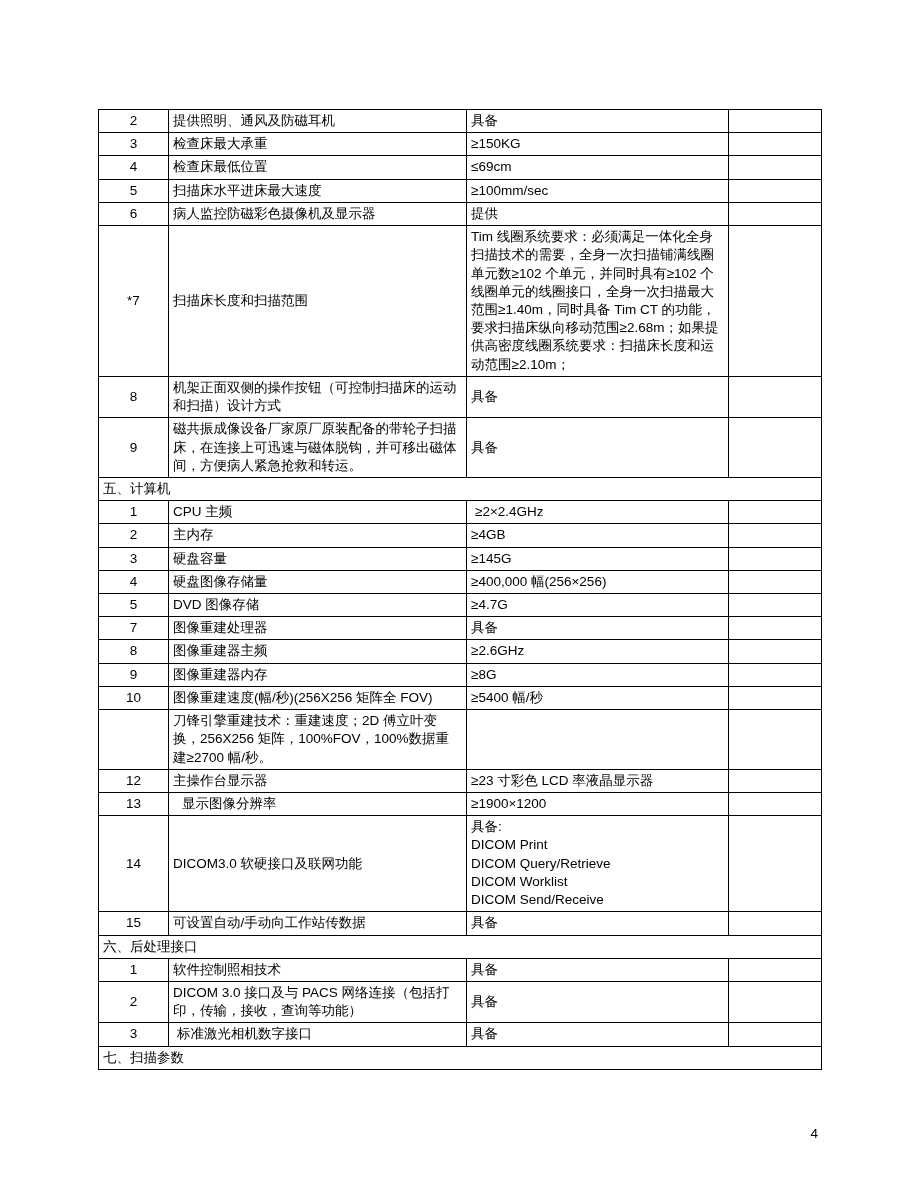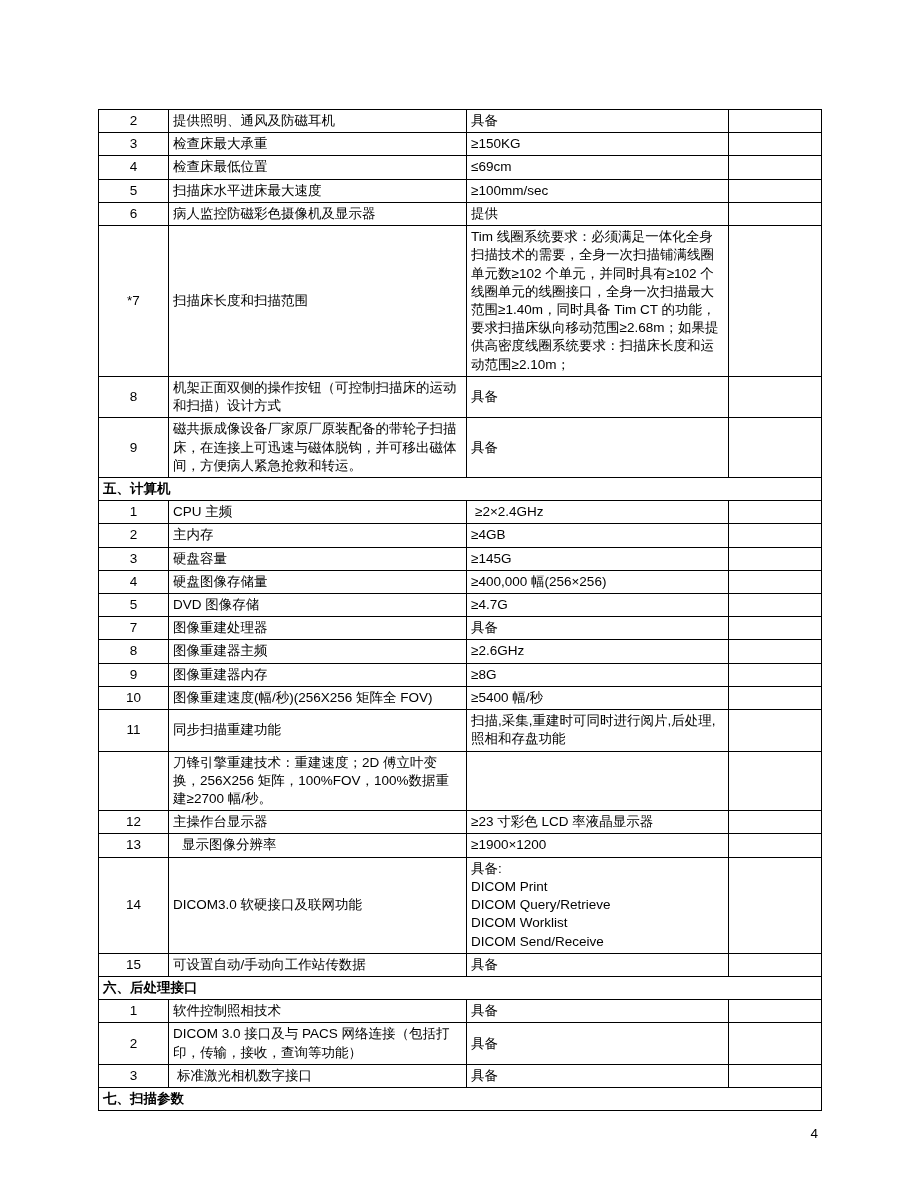--- a/index.html
+++ b/index.html
@@ -27,21 +27,21 @@
     padding: 2px 4px 2px 4px;
     vertical-align: middle;
     word-wrap: break-word;
     line-height: 1.35;
   }
   col.c1 { width: 70px; }
   col.c2 { width: 298px; }
   col.c3 { width: 262px; }
   col.c4 { width: auto; }
   .idx { text-align: center; }
-  .section td { font-weight: bold; border-radius: 7px; }
+  .section td { font-weight: normal; border-radius: 7px; }
   .pageno {
     position: absolute;
     bottom: 50px;
     right: 102px;
     font-size: 13.5px;
   }
 </style>
 </head>
 <body>
 
@@ -154,26 +154,20 @@
           <td style="white-space: pre-line;">≥8G</td>
           <td></td>
         </tr>
         <tr>
           <td class="idx">10</td>
           <td style="white-space: pre-line;">图像重建速度(幅/秒)(256X256 矩阵全 FOV)</td>
           <td style="white-space: pre-line;">≥5400 幅/秒</td>
           <td></td>
         </tr>
         <tr>
-          <td class="idx">11</td>
-          <td style="white-space: pre-line;">同步扫描重建功能</td>
-          <td style="white-space: pre-line;">扫描,采集,重建时可同时进行阅片,后处理,照相和存盘功能</td>
-          <td></td>
-        </tr>
-        <tr>
           <td class="idx"></td>
           <td style="white-space: pre-line;">刀锋引擎重建技术：重建速度；2D 傅立叶变换，256X256 矩阵，100%FOV，100%数据重建≥2700 幅/秒。</td>
           <td style="white-space: pre-line;"></td>
           <td></td>
         </tr>
         <tr>
           <td class="idx">12</td>
           <td style="white-space: pre-line;">主操作台显示器</td>
           <td style="white-space: pre-line;">≥23 寸彩色 LCD 率液晶显示器</td>
           <td></td>

